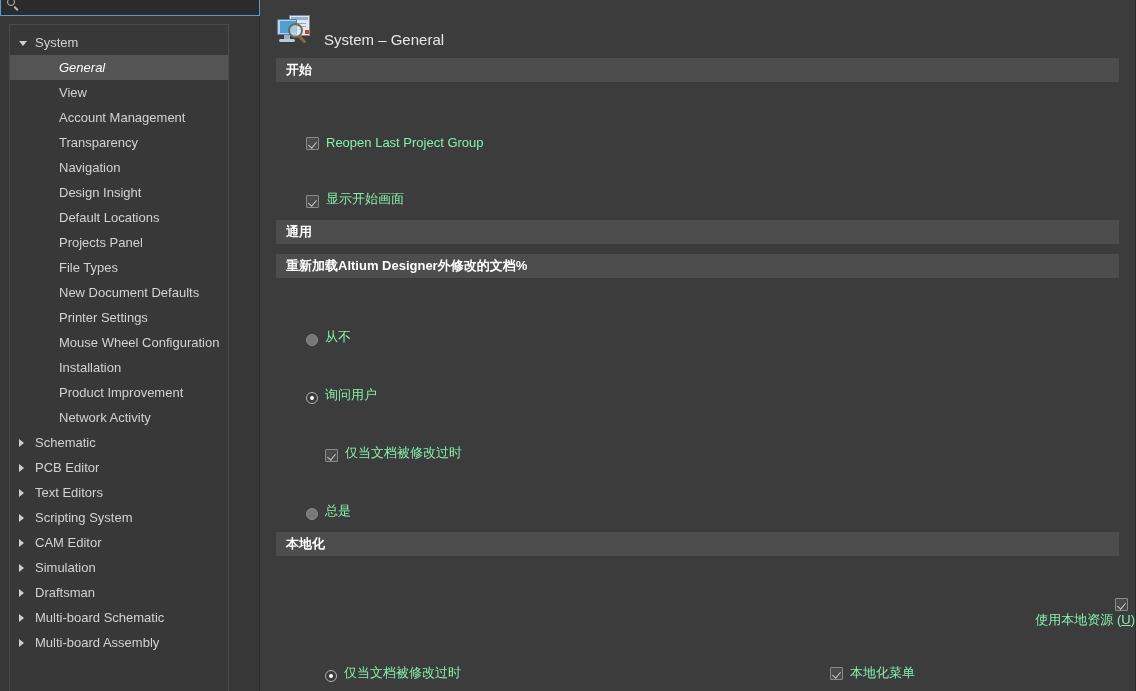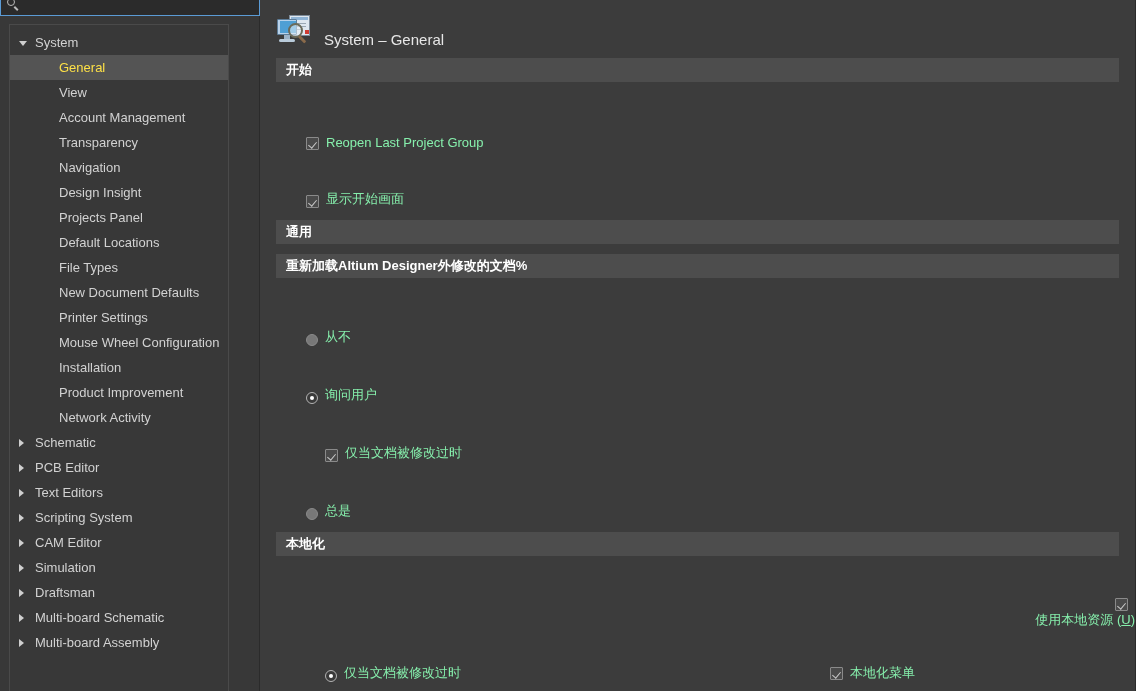--- a/index.html
+++ b/index.html
@@ -129,21 +129,22 @@
   .tree-row .label {
     display: inline-block;
   }
   .tree-row.level0 .label { margin-left: 25px; }
   .tree-row.level1 .label { margin-left: 49px; }
 
   .tree-row.selected {
     background: #545454;
   }
   .tree-row.selected .label {
-    color: #fde047;
+    color: #ffffff;
+    font-style: italic;
   }
 
   
   .main {
     position: relative;
     flex: 1 1 auto;
     height: 691px;
     background: #3c3c3c;
     box-sizing: border-box;
     border-right: 1px solid #2b2b2b;
@@ -320,22 +321,22 @@
     </div>
 
     <div class="tree" id="tree">
         <div class="tree-row level0 expanded"><span class="arrow"></span><span class="label">System</span></div>
         <div class="tree-row level1 selected"><span class="label">General</span></div>
         <div class="tree-row level1"><span class="label">View</span></div>
         <div class="tree-row level1"><span class="label">Account Management</span></div>
         <div class="tree-row level1"><span class="label">Transparency</span></div>
         <div class="tree-row level1"><span class="label">Navigation</span></div>
         <div class="tree-row level1"><span class="label">Design Insight</span></div>
+        <div class="tree-row level1"><span class="label">Default Locations</span></div>
         <div class="tree-row level1"><span class="label">Projects Panel</span></div>
-        <div class="tree-row level1"><span class="label">Default Locations</span></div>
         <div class="tree-row level1"><span class="label">File Types</span></div>
         <div class="tree-row level1"><span class="label">New Document Defaults</span></div>
         <div class="tree-row level1"><span class="label">Printer Settings</span></div>
         <div class="tree-row level1"><span class="label">Mouse Wheel Configuration</span></div>
         <div class="tree-row level1"><span class="label">Installation</span></div>
         <div class="tree-row level1"><span class="label">Product Improvement</span></div>
         <div class="tree-row level1"><span class="label">Network Activity</span></div>
         <div class="tree-row level0 collapsed"><span class="arrow"></span><span class="label">Schematic</span></div>
         <div class="tree-row level0 collapsed"><span class="arrow"></span><span class="label">PCB Editor</span></div>
         <div class="tree-row level0 collapsed"><span class="arrow"></span><span class="label">Text Editors</span></div>

